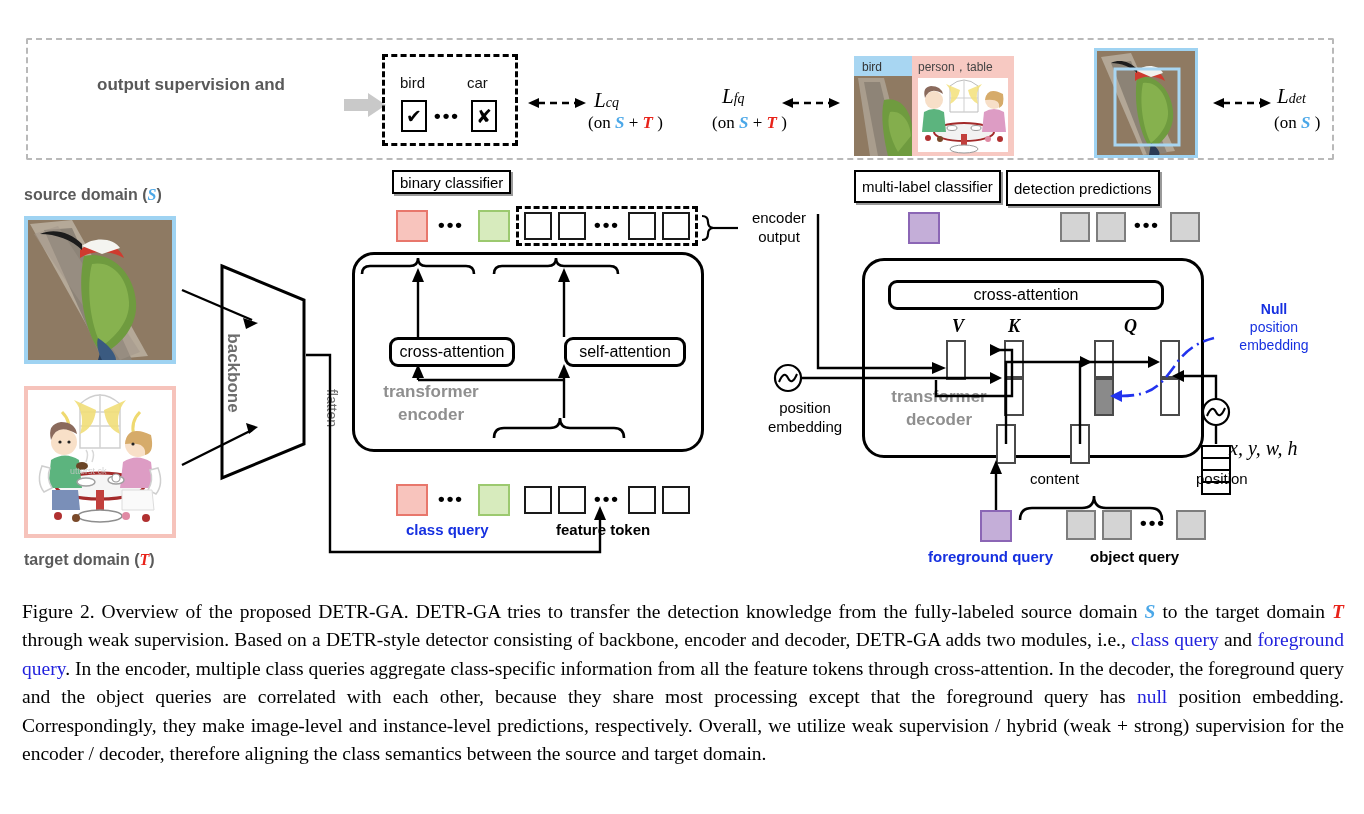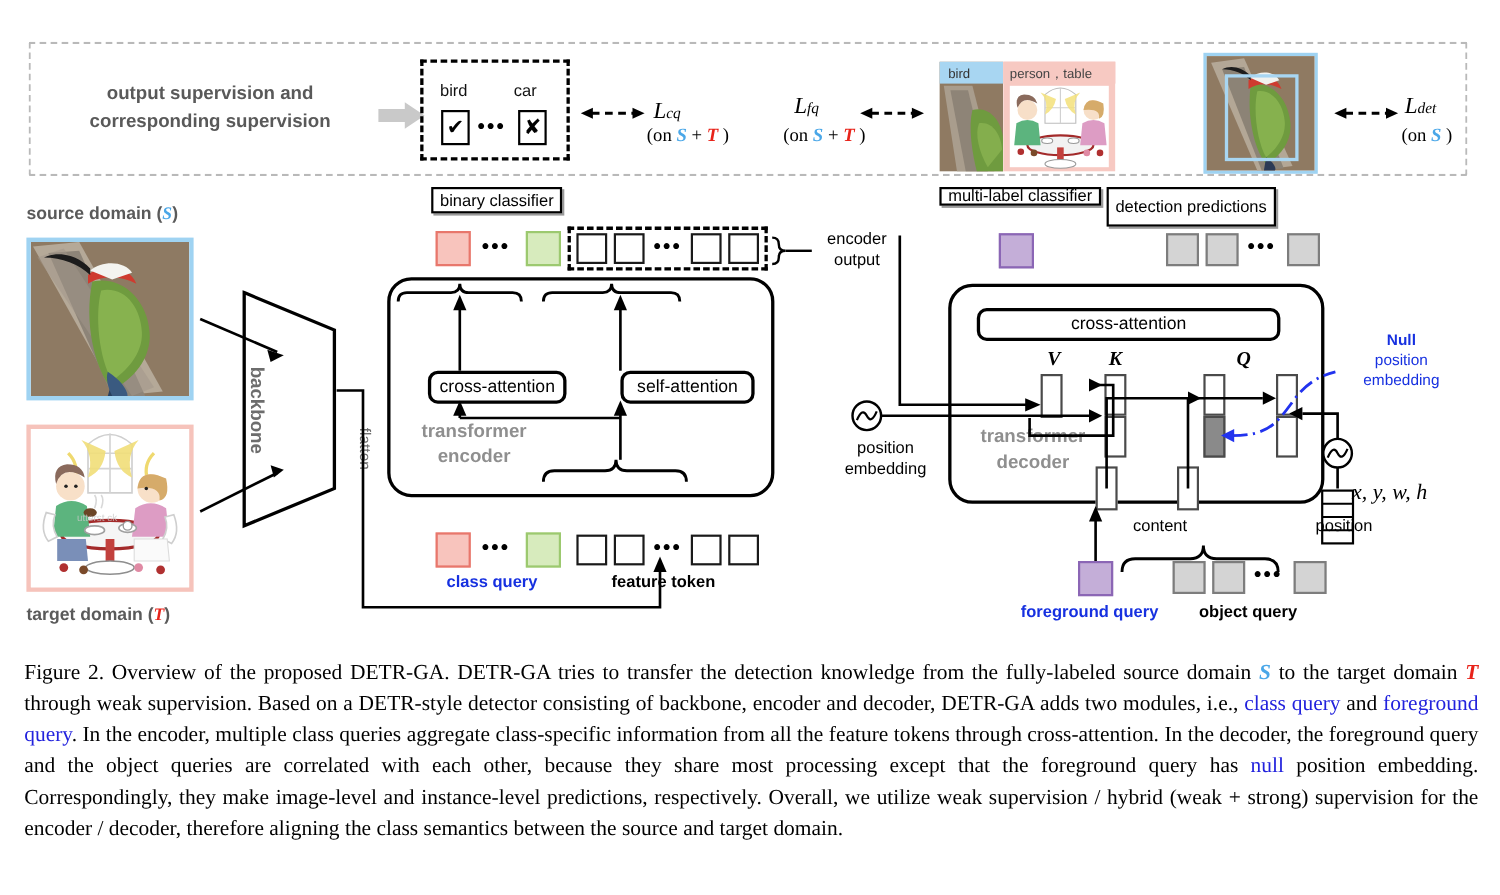--- a/index.html
+++ b/index.html
@@ -99,21 +99,21 @@
     background: #fff;
     box-sizing: border-box;
     font-size: 15px;
     color: #000;
     display: flex; align-items: center; justify-content: center;
     padding: 1px 6px;
     box-shadow: 2px 2px 0 #9a9a9a;
     white-space: nowrap;
   }
   #plate-binary { left: 392px; top: 170px; height: 24px; }
-  #plate-multi  { left: 854px; top: 170px; height: 17px; }
+  #plate-multi  { left: 854px; top: 170px; height: 33px; }
   #plate-det    { left: 1006px; top: 170px; height: 36px; }
 
   
   .domlabel {
     font-weight: bold; font-size: 16px; color: #5a5a5a; white-space: nowrap;
   }
   #src-label { left: 24px; top: 186px; }
   #tgt-label { left: 24px; top: 551px; }
 
   .photo-frame { box-sizing: border-box; overflow: hidden; position: absolute; }
@@ -223,21 +223,20 @@
 </style>
 </head>
 <body>
 
 <div class="fig">
 
   <div class="abs" id="top-banner"></div>
 
   <div class="abs" id="banner-text">
     <div>output supervision and</div>
-    <div>corresponding supervision</div>
   </div>
 
   <div class="abs" id="banner-arrow">
     <svg width="42" height="24" viewBox="0 0 42 24">
       <polygon points="0,6 24,6 24,0 42,12 24,24 24,18 0,18" fill="#c9c9c9"></polygon>
     </svg>
   </div>
 
   <div class="abs" id="bc-group"></div>
   <div class="abs bc-lbl" id="bc-lbl-bird">bird</div>

